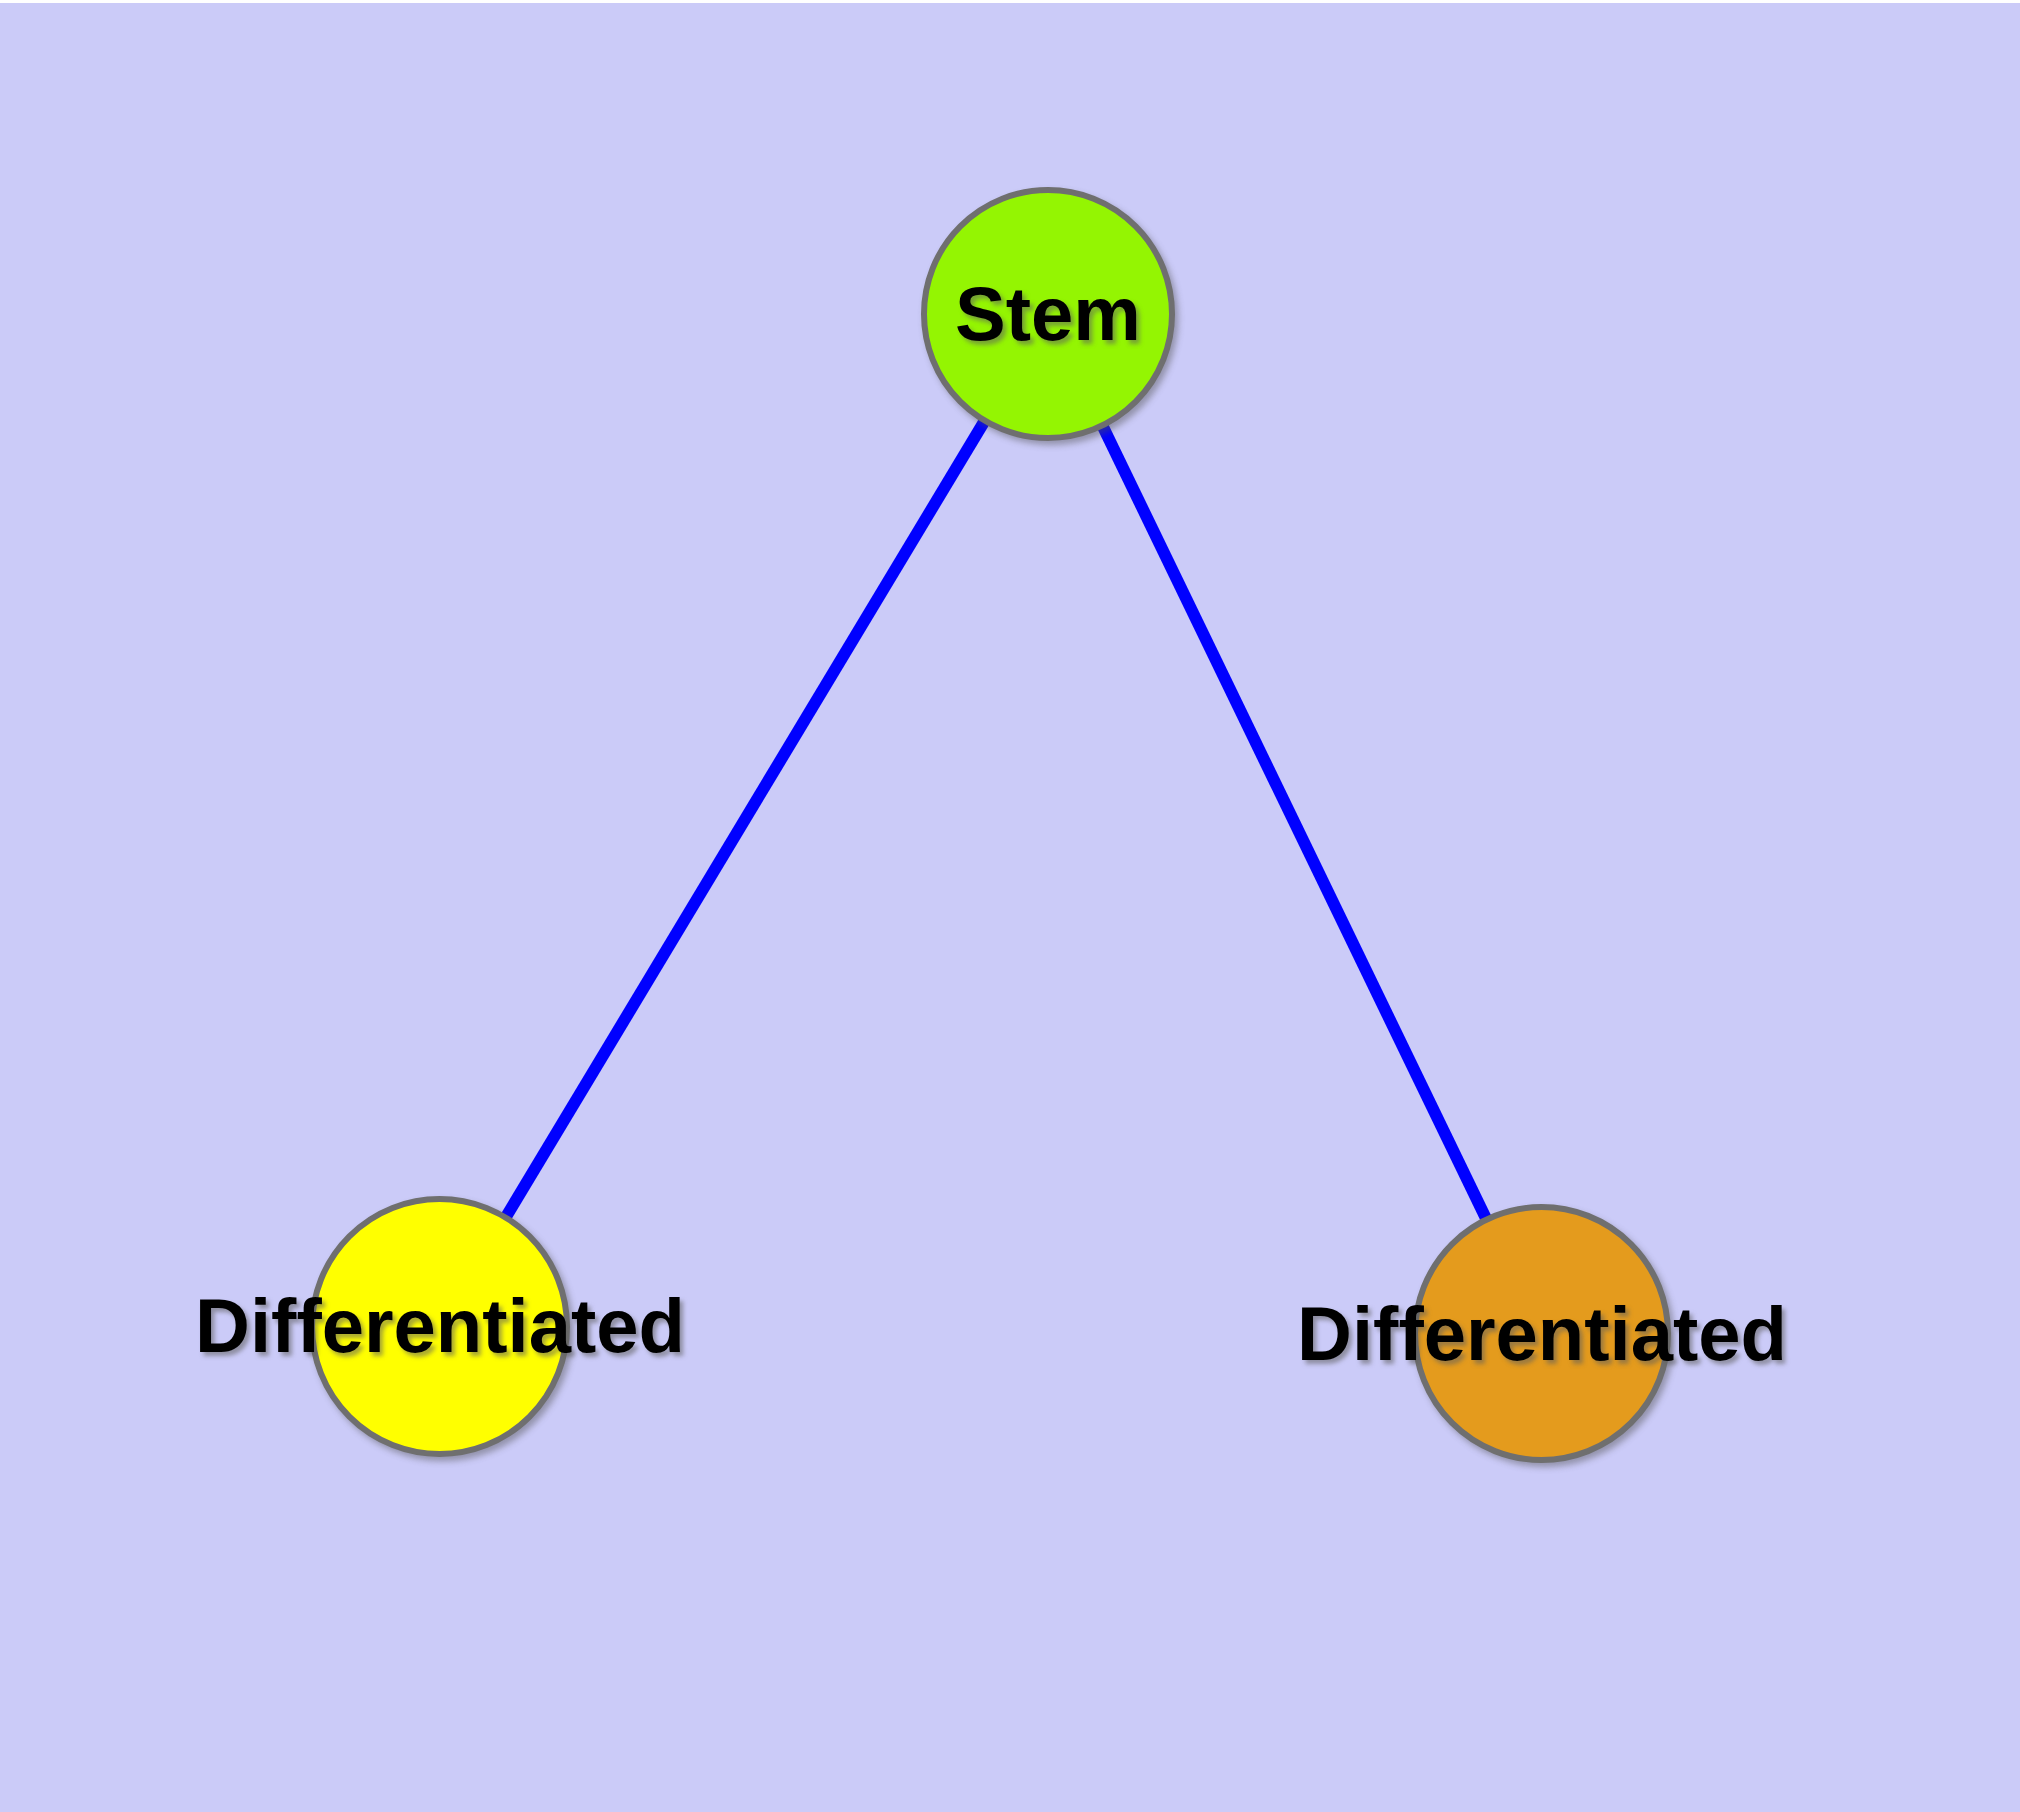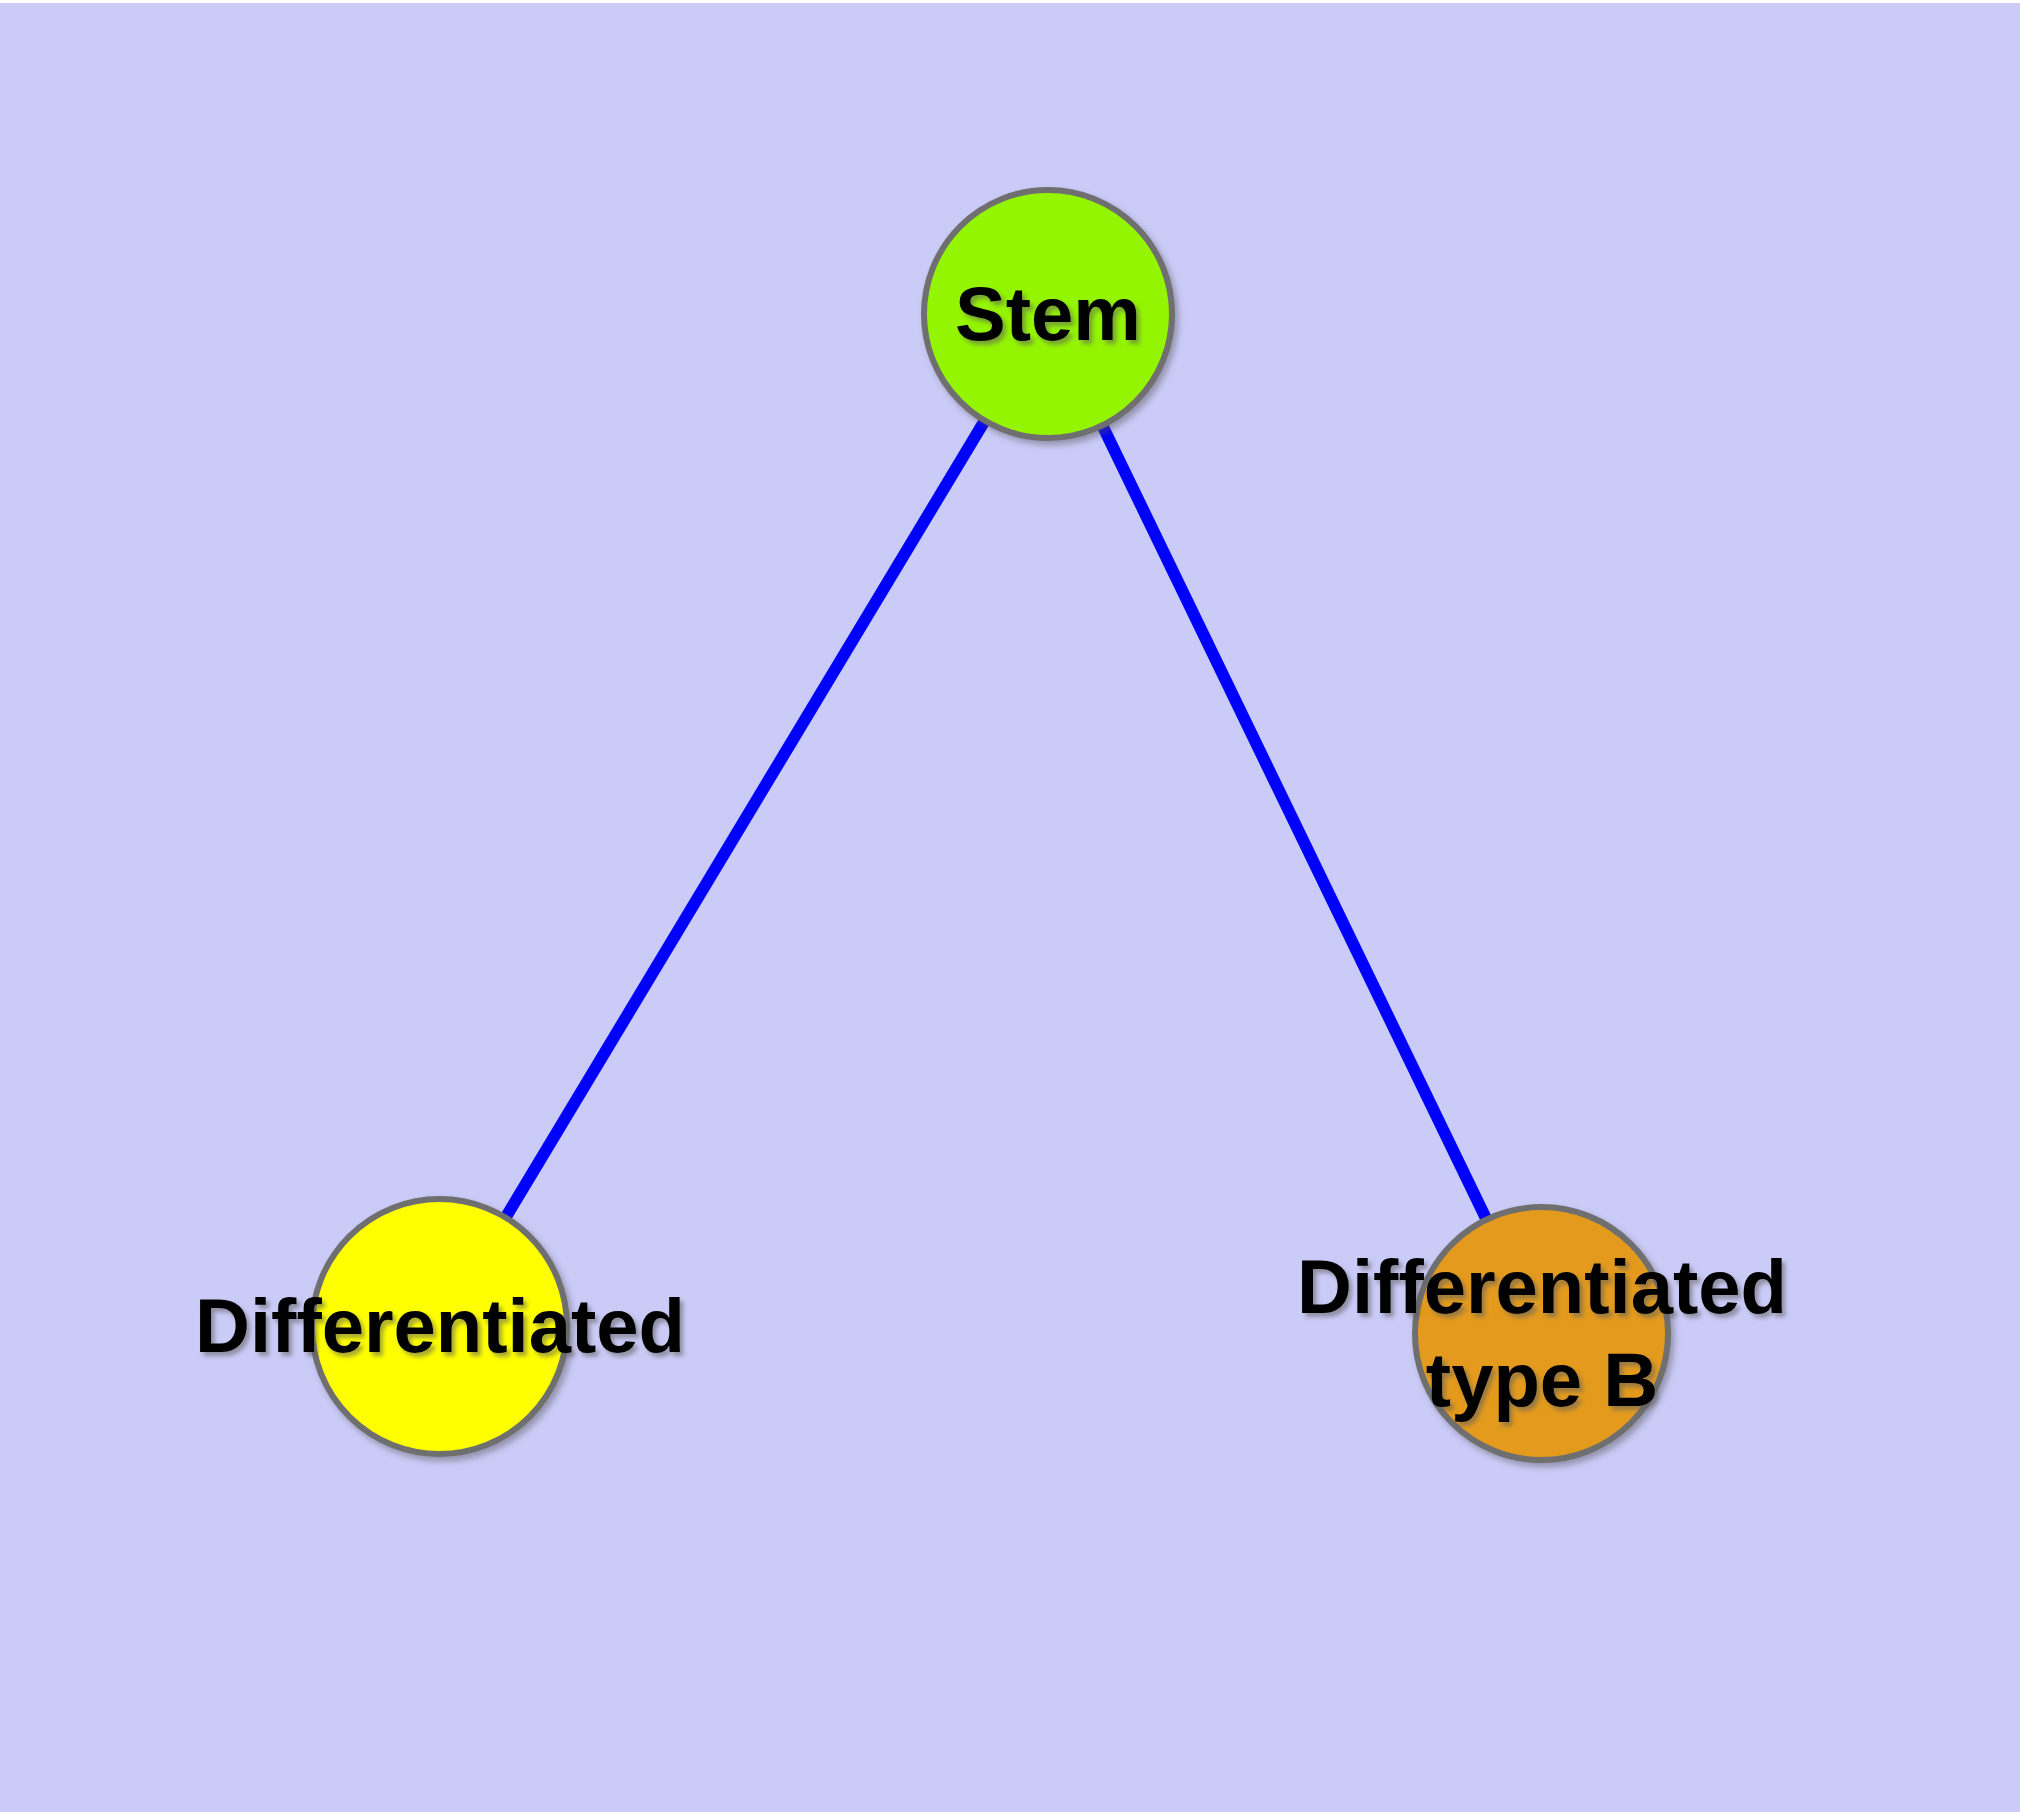--- a/index.html
+++ b/index.html
@@ -67,17 +67,16 @@
       <div class="node" style="left: 309px; top: 1196px; width: 261px; height: 261px; background: rgb(255, 255, 0); border: 6px solid rgb(111, 111, 111);"></div>
       <div class="node" style="left: 1412px; top: 1204px; width: 259px; height: 259px; background: rgb(228, 155, 29); border: 6px solid rgb(111, 111, 111);"></div>
       <div class="node-label" style="left: 1048px; top: 314px; color: rgb(0, 0, 0); font-size: 76px;">
         <span class="label-line">Stem</span>
       </div>
       <div class="node-label" style="left: 440px; top: 1326px; color: rgb(0, 0, 0); font-size: 76px;">
         <span class="label-line">Differentiated</span>
       </div>
       <div class="node-label" style="left: 1542px; top: 1334px; color: rgb(0, 0, 0); font-size: 76px;">
         <span class="label-line">Differentiated</span>
-        <span class="label-line">type B</span>
       </div>
     </div>
 </div>
 
 
 </body></html>

